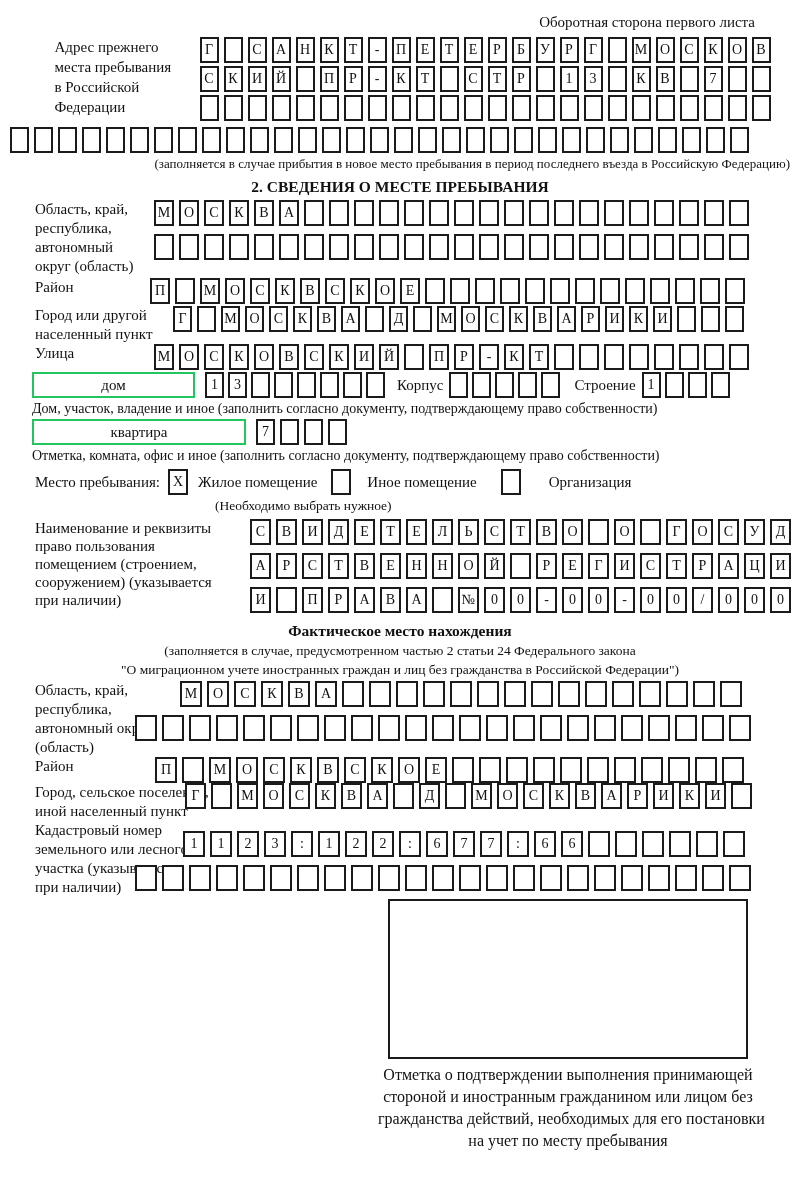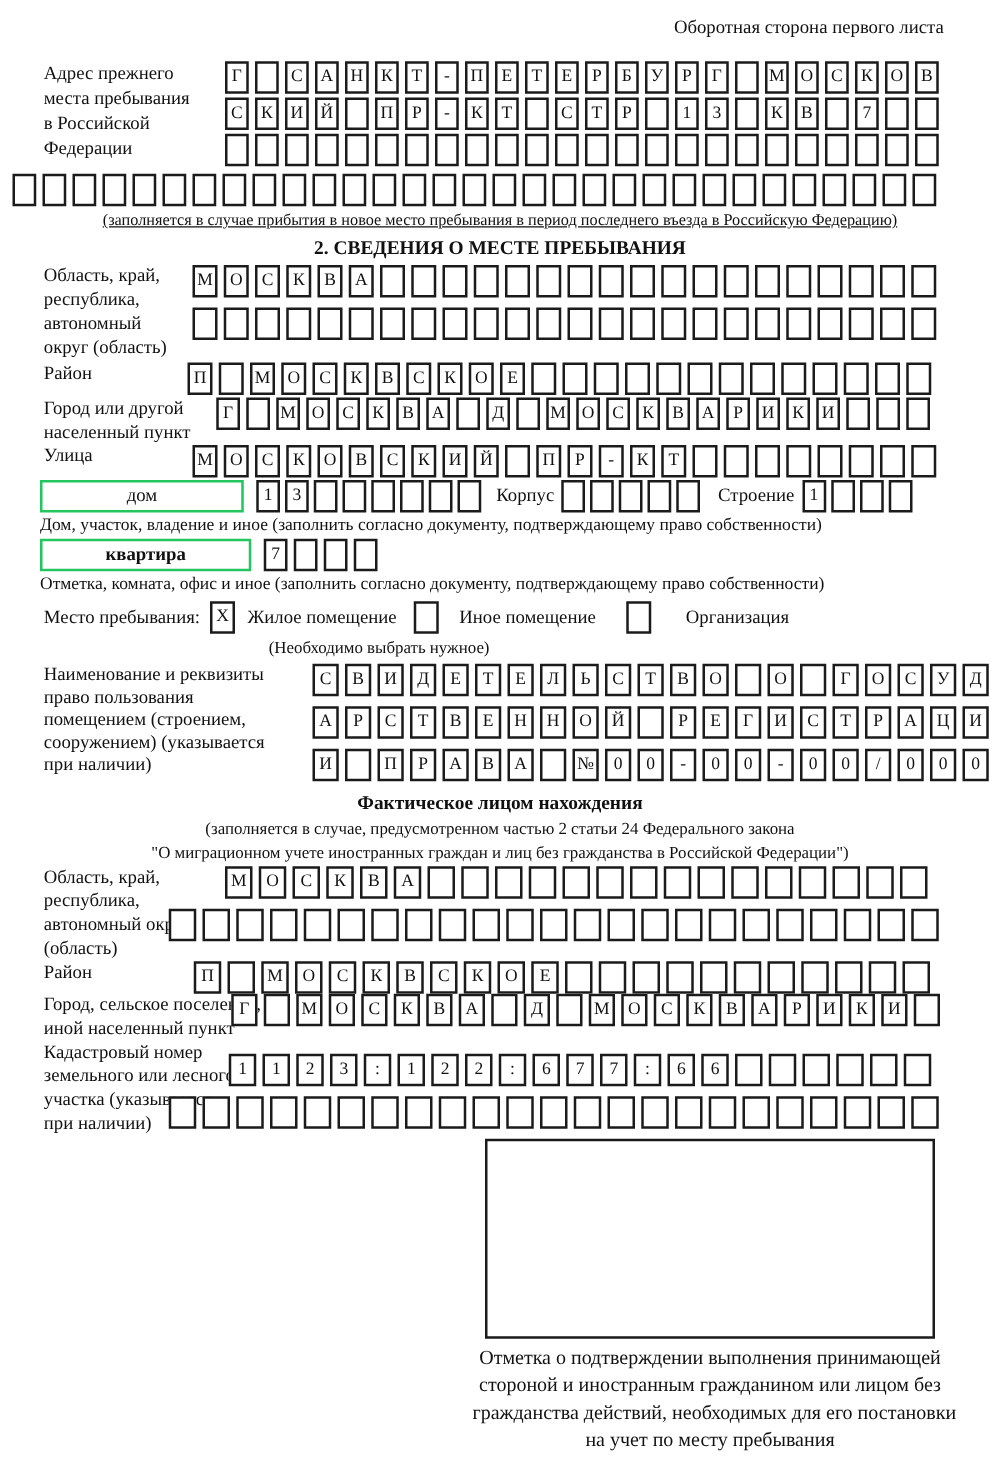--- a/index.html
+++ b/index.html
@@ -13,38 +13,38 @@
   .rows > .cells{margin-bottom:3px;}
   .cells{display:flex;gap:5px;--cw:19px;flex:none;}
   .cells .cell{width:var(--cw);}
   .cells.p25{--cw:20px;}
   .cells.p23{gap:4px;}
   .cells.p26{--cw:21px;}
   .cells.p27{--cw:22px;}
   .cell{height:26px;border:2px solid #1b1b1b;box-sizing:border-box;display:inline-flex;align-items:center;justify-content:center;font-size:14px;flex:none;background:#fff;}
   .wbox{height:26px;border:2px solid #22c55e;box-sizing:border-box;display:flex;align-items:center;justify-content:center;font-size:15px;flex:none;}
   .cap{font-size:13px;line-height:17px;margin-top:2px;}
-  .cap.c{text-align:center;text-decoration:underline;}
+  .cap.c{text-align:right;}
   .sect-title{font-weight:bold;font-size:15.5px;text-align:center;margin-top:5px;line-height:20px;}
   .notes{text-align:center;font-size:13.5px;line-height:19px;}
   .inline-lbl{font-size:15px;line-height:26px;white-space:nowrap;}
   .stamp-box{border:2px solid #1b1b1b;box-sizing:border-box;width:360px;height:160px;margin-left:378px;margin-top:2px;}
   .stamp-cap{width:380px;margin-left:368px;margin-top:5px;text-align:center;font-size:16px;line-height:22px;}
   .mt2{margin-top:2px;} .mt3{margin-top:3px;} .mt5{margin-top:5px;}
   .gap8{width:8px;flex:none;} .gap10{width:10px;flex:none;} .gap14{width:14px;flex:none;}
   .gap16{width:16px;flex:none;} .gap24{width:24px;flex:none;} .gap28{width:28px;flex:none;}
 </style>
 </head>
 <body>
 
 <div class="page">
 
   <div class="hdr">Оборотная сторона первого листа</div>
 
-  <div class="line" style="margin-top:18px;">
+  <div class="line" style="margin-top:6px;justify-content:center;">
     <div class="lbl" style="margin-left:25px;width:145px;">
         <div class="lbl-line">Адрес прежнего</div>
         <div class="lbl-line">места пребывания</div>
         <div class="lbl-line">в Российской</div>
         <div class="lbl-line">Федерации</div>
       </div>
     <div class="rows">
       <div class="cells">
           <span class="cell">Г</span>
           <span class="cell"></span>
@@ -343,21 +343,21 @@
     <div class="cells p23">
         <span class="cell">1</span>
         <span class="cell"></span>
         <span class="cell"></span>
         <span class="cell"></span>
       </div>
   </div>
   <div class="cap" style="margin-left:22px;font-size:14px;">Дом, участок, владение и иное (заполнить согласно документу, подтверждающему право собственности)</div>
 
   <div class="line mt2">
-    <div class="wbox" style="margin-left:22px;width:169px;font-weight:bold;">квартира</div>
+    <div class="wbox" style="margin-left:22px;width:214px;">квартира</div>
     <div class="gap10"></div>
     <div class="cells">
         <span class="cell">7</span>
         <span class="cell"></span>
         <span class="cell"></span>
         <span class="cell"></span>
       </div>
   </div>
   <div class="cap" style="margin-left:22px;font-size:14px;">Отметка, комната, офис и иное (заполнить согласно документу, подтверждающему право собственности)</div>
 
@@ -452,21 +452,21 @@
           <span class="cell">0</span>
           <span class="cell">0</span>
           <span class="cell">/</span>
           <span class="cell">0</span>
           <span class="cell">0</span>
           <span class="cell">0</span>
         </div>
     </div>
   </div>
 
-  <div class="sect-title">Фактическое лицом нахождения</div>
+  <div class="sect-title">Фактическое место нахождения</div>
   <div class="notes">
       <div class="lbl-line">(заполняется в случае, предусмотренном частью 2 статьи 24 Федерального закона</div>
       <div class="lbl-line">"О миграционном учете иностранных граждан и лиц без гражданства в Российской Федерации")</div>
     </div>
 
   <div class="line mt2">
     <div class="lbl s" style="margin-left:25px;width:100px;">
         <div class="lbl-line">Область, край,</div>
         <div class="lbl-line">республика,</div>
         <div class="lbl-line">автономный округ</div>

